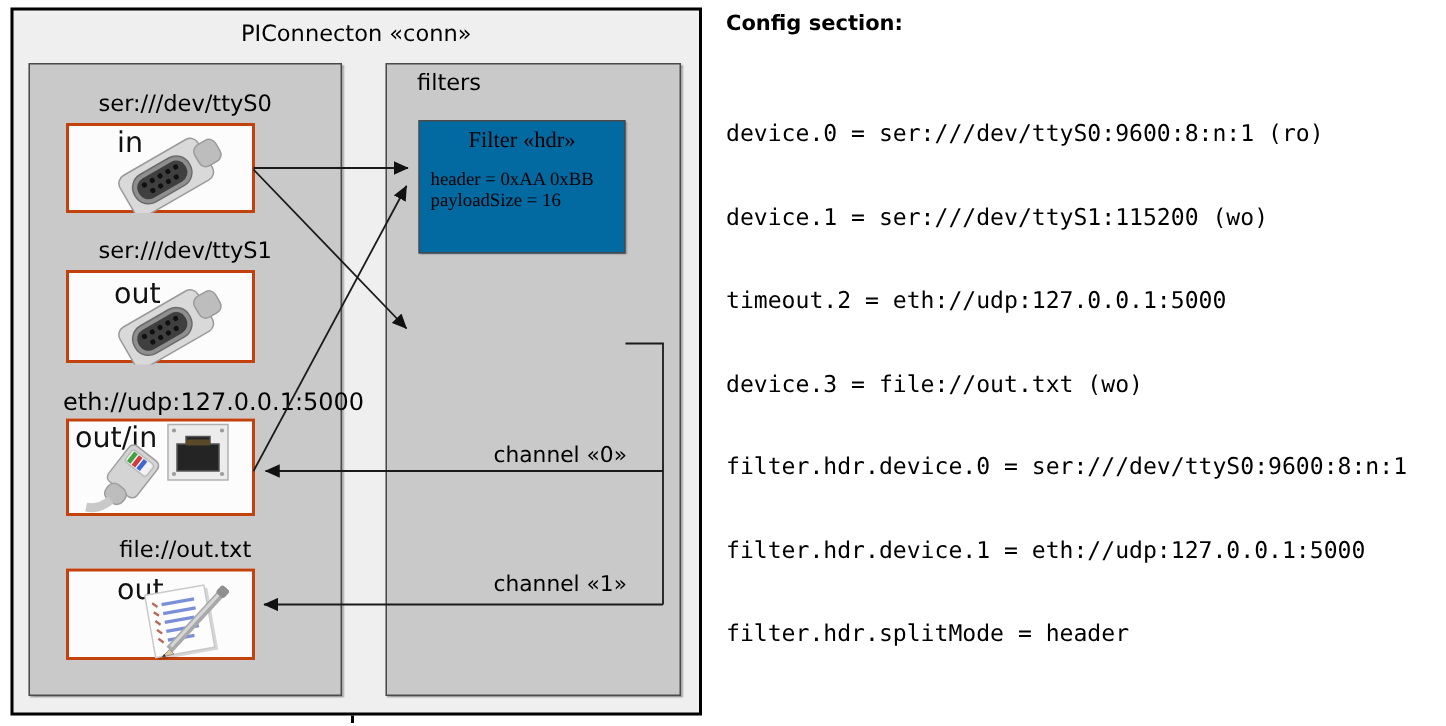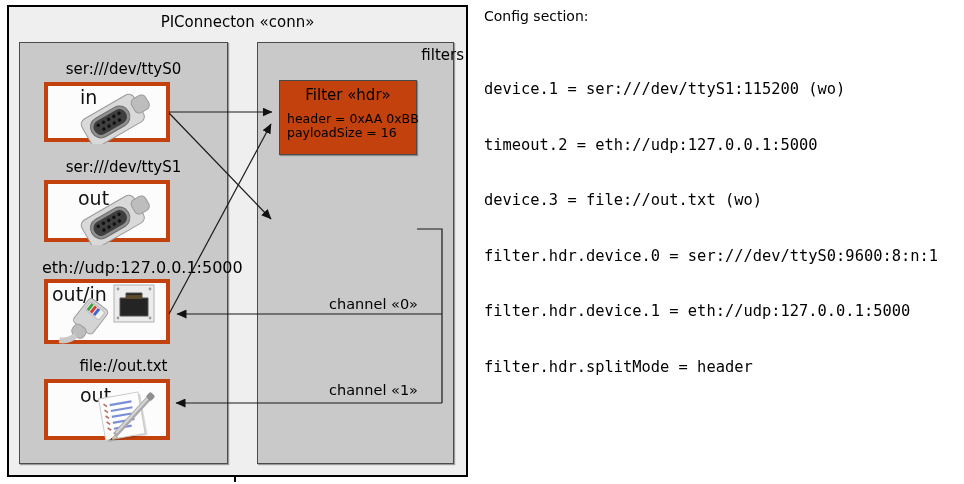--- a/index.html
+++ b/index.html
@@ -21,51 +21,51 @@
   #frame-tick{left:234px;top:477px;width:2px;height:5px;background:#000;}
 
   
   .panel{
     background:#c9c9c9;
     border:1px solid #4b4b4b;
     box-shadow:1px 1px 1px rgba(0,0,0,.35);
   }
   #devices-panel{left:19px;top:42px;width:209px;height:422px;}
   #filters-panel{left:257px;top:42px;width:197px;height:422px;}
-  #filters-label{left:11px;top:3px;width:100%;text-align:right;font-size:15px;padding-left:20px;}
+  #filters-label{left:0;top:3px;width:100%;text-align:left;font-size:15px;padding-left:20px;}
 
   .dev-label{
     left:0;width:100%;text-align:center;font-size:15px;white-space:nowrap;
   }
   .dev-label.small{font-size:16px;padding-left:22px;}
   .dev-box{
     left:24px;width:126px;background:#fcfcfc;
-    border:4px solid #c2410c;
+    border:2px solid #c2410c;
   }
   .port-label{font-size:19px;line-height:21px;color:#111;}
 
   
   .filter-box{
-    left:21px;width:138px;height:75px;background:#c2410c;
-    border:1px solid #4a4a4a;box-shadow:1px 1px 1px rgba(0,0,0,.3);
+    left:21px;width:138px;height:89px;background:#0369a1;
+    border:1px solid #4a4a4a;box-shadow:1px 1px 1px rgba(0,0,0,.3);font-family:Liberation Serif, serif;
   }
   .filter-title{left:0;top:5px;width:100%;text-align:center;font-size:15px;}
   .filter-attrs{left:7px;top:31px;font-size:12.5px;line-height:14px;white-space:nowrap;}
   .filter-attrs .attr{white-space:nowrap;}
 
   .channel-label{
     left:30px;width:130px;text-align:right;font-size:14.5px;white-space:nowrap;
   }
 
   
   #wires{left:0;top:0;width:964px;height:484px;pointer-events:none;z-index:6;}
 
   
   #config-heading{
-    left:484px;top:8px;font-size:14px;font-weight:normal;
+    left:484px;top:8px;font-size:14px;font-weight:bold;
     font-family:"DejaVu Sans",sans-serif;white-space:nowrap;
   }
   #config-lines{
     left:484px;top:43px;
     font-family:"DejaVu Sans Mono",monospace;
     font-size:15.4px;line-height:18.5px;letter-spacing:0px;
     white-space:pre;color:#000;
   }
   .cfg-line{height:18.5px;white-space:pre;}
 </style>
@@ -206,20 +206,21 @@
     <line x1="169" y1="314" x2="271" y2="124" marker-end="url(#arr)"></line>
     <polyline points="417,229 442,229 442,403"></polyline>
     <line x1="442" y1="314" x2="177" y2="314" marker-end="url(#arr)"></line>
     <line x1="442" y1="403" x2="176" y2="403" marker-end="url(#arr)"></line>
   </g>
 </svg>
 
 <div id="config-heading" class="abs">Config section:</div>
 
 <div id="config-lines" class="abs">
+  <div class="cfg-line">device.0 = ser:///dev/ttyS0:9600:8:n:1 (ro)</div>
   <div class="cfg-line">device.1 = ser:///dev/ttyS1:115200 (wo)</div>
   <div class="cfg-line">timeout.2 = eth://udp:127.0.0.1:5000</div>
   <div class="cfg-line">device.3 = file://out.txt (wo)</div>
   <div class="cfg-line">filter.hdr.device.0 = ser:///dev/ttyS0:9600:8:n:1</div>
   <div class="cfg-line">filter.hdr.device.1 = eth://udp:127.0.0.1:5000</div>
   <div class="cfg-line">filter.hdr.splitMode = header</div>
   
   
   
   

